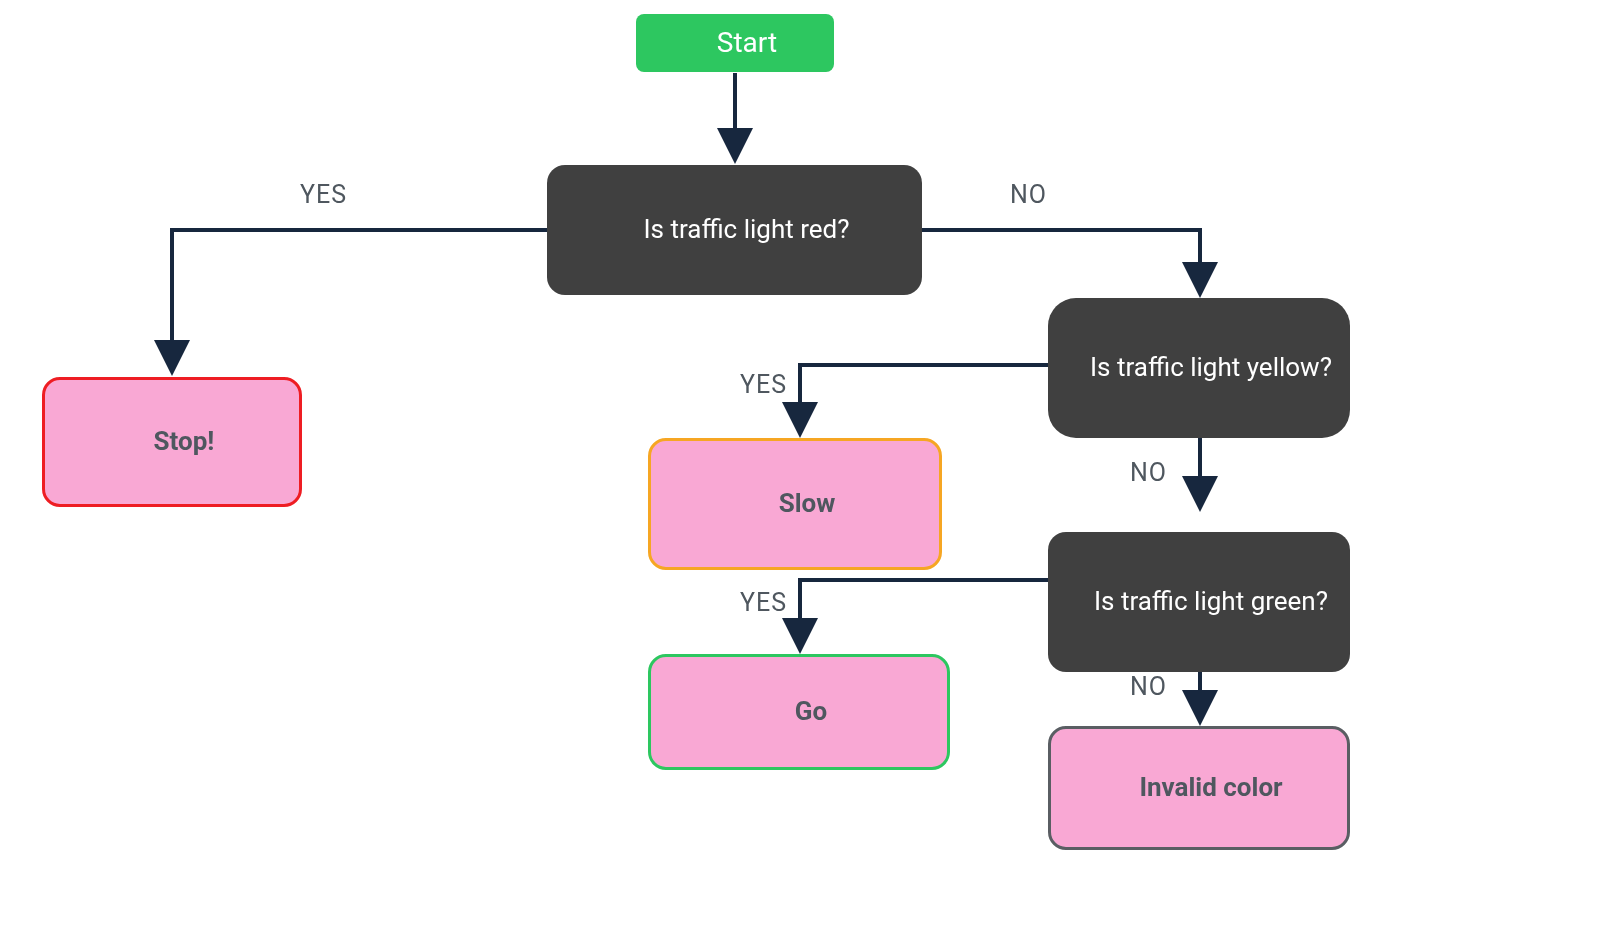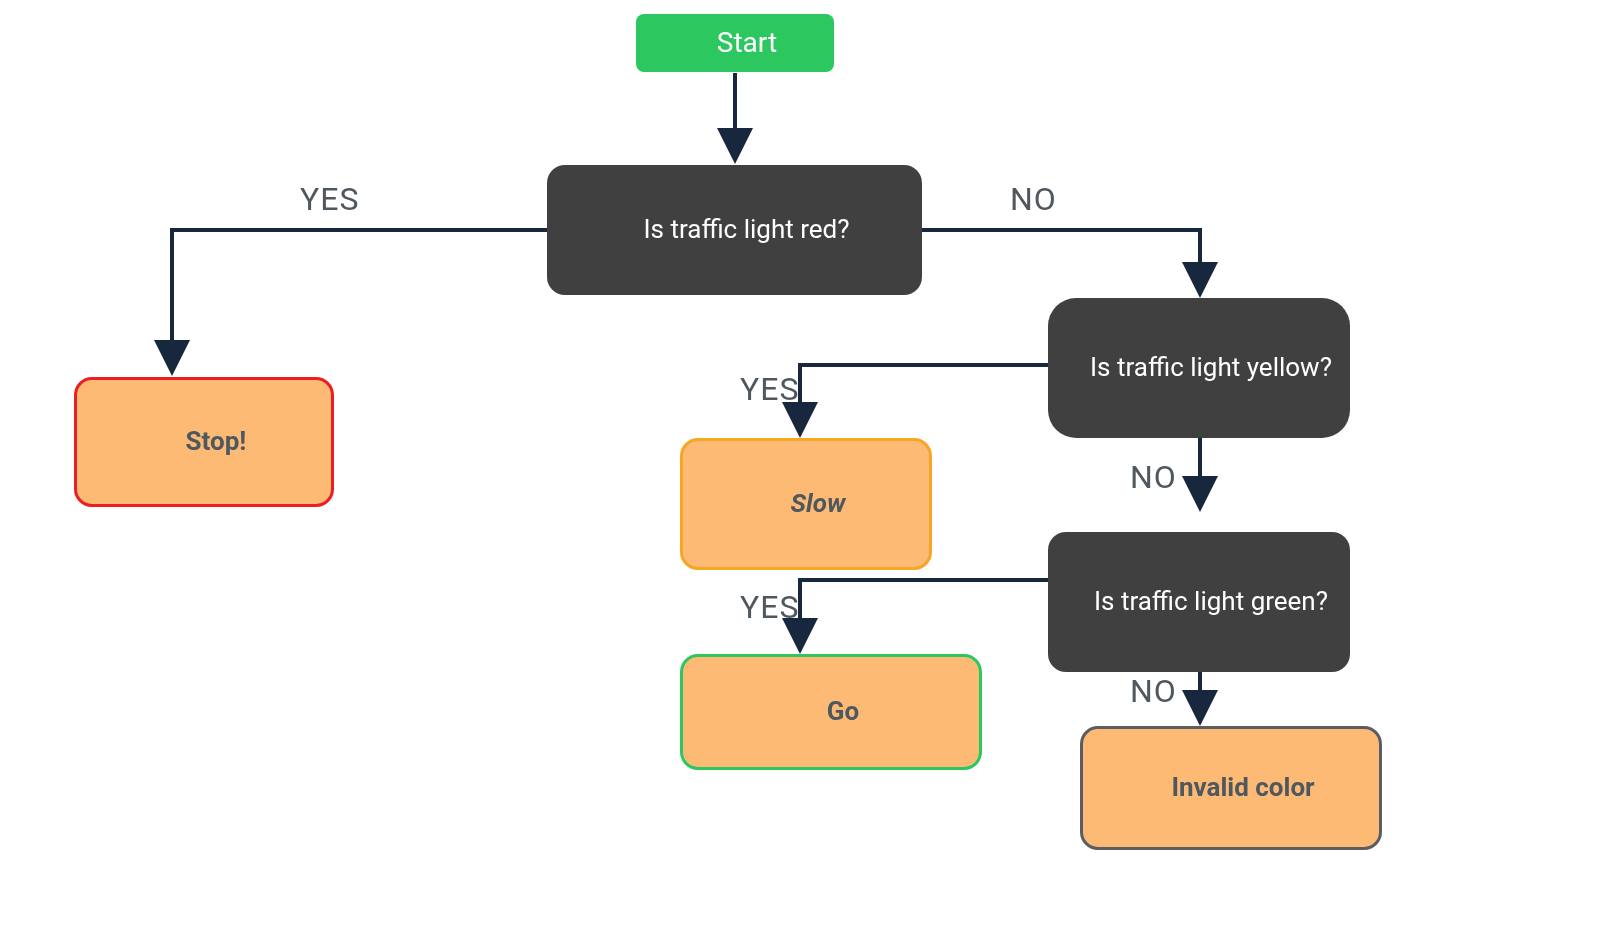--- a/index.html
+++ b/index.html
@@ -30,32 +30,31 @@
     font-weight: 400;
     border-radius: 8px;
   }
   .decision {
     background: #404040;
     color: #ffffff;
     font-size: 26px;
     font-weight: 400;
   }
   .outcome {
-    background: #fdba74;
+    background: #f9a8d4;
     color: #4f575f;
     font-size: 26px;
     font-weight: 700;
     border-width: 3px;
     border-style: solid;
-    margin-left: 32px;
   }
   .label {
     position: absolute;
     color: #4f575f;
-    font-size: 32px;
+    font-size: 25px;
     font-weight: 400;
     letter-spacing: 1px;
   }
   svg.connectors {
     position: absolute;
     left: 0;
     top: 0;
     width: 1600px;
     height: 941px;
     pointer-events: none;
@@ -103,21 +102,21 @@
 </div>
 
 <div class="node decision" style="left:1048px; top:298px; width:302px; height:140px;border-radius:28px;">
   <span>Is traffic light yellow?</span>
 </div>
 
 <div class="label" style="left:740px; top:370px;">YES</div>
 
 <div class="label" style="left:1130px; top:458px;">NO</div>
 
-<div class="node outcome" style="left:648px; top:438px; width:252px; height:132px; border-color:#f6a623;font-style:italic;">
+<div class="node outcome" style="left:648px; top:438px; width:294px; height:132px; border-color:#f6a623;">
   <span>Slow</span>
 </div>
 
 <div class="node decision" style="left:1048px; top:512px; width:302px; height:140px;margin-top:20px;">
   <span>Is traffic light green?</span>
 </div>
 
 <div class="label" style="left:740px; top:588px;">YES</div>
 
 <div class="label" style="left:1130px; top:672px;">NO</div>

